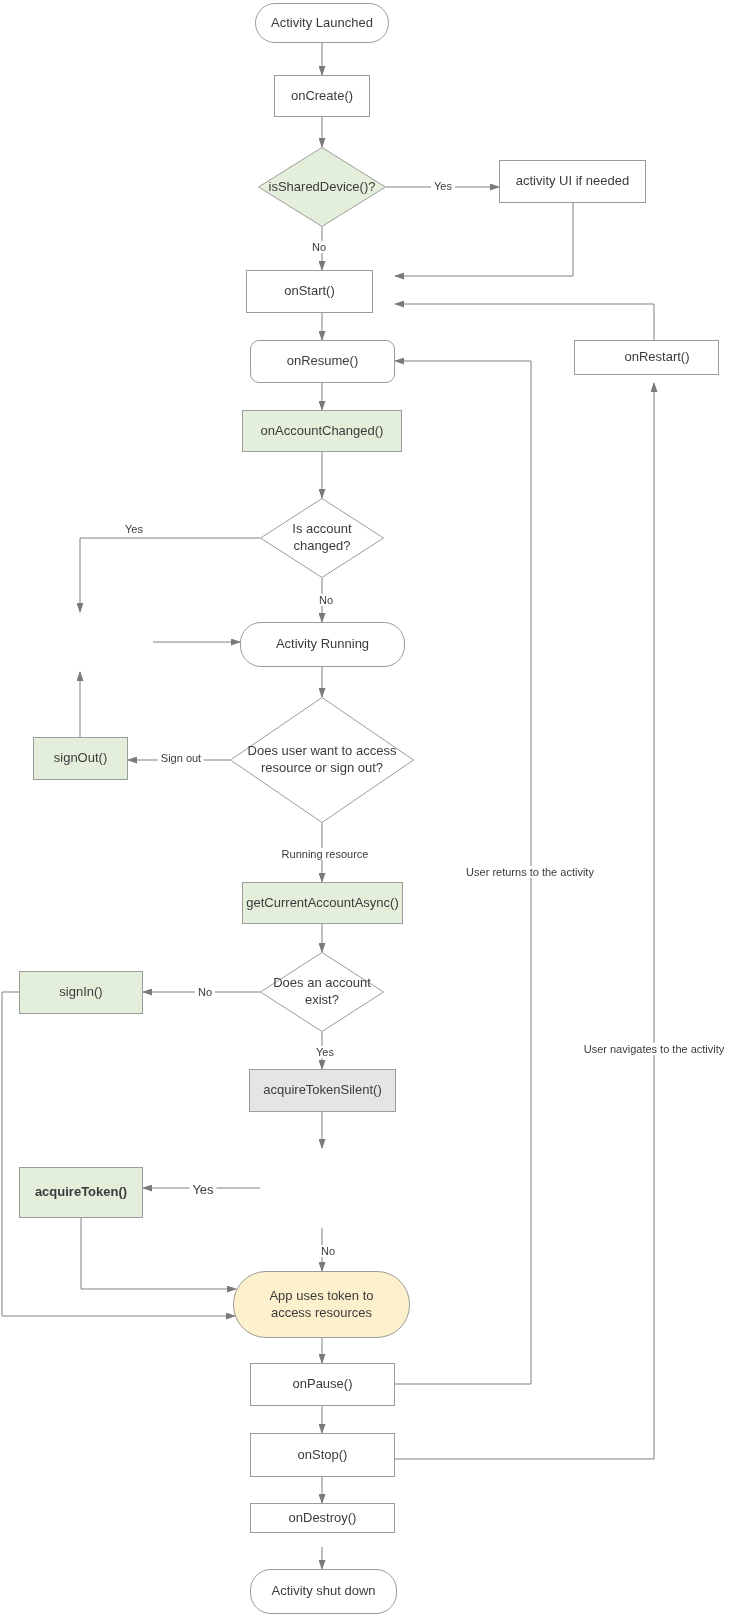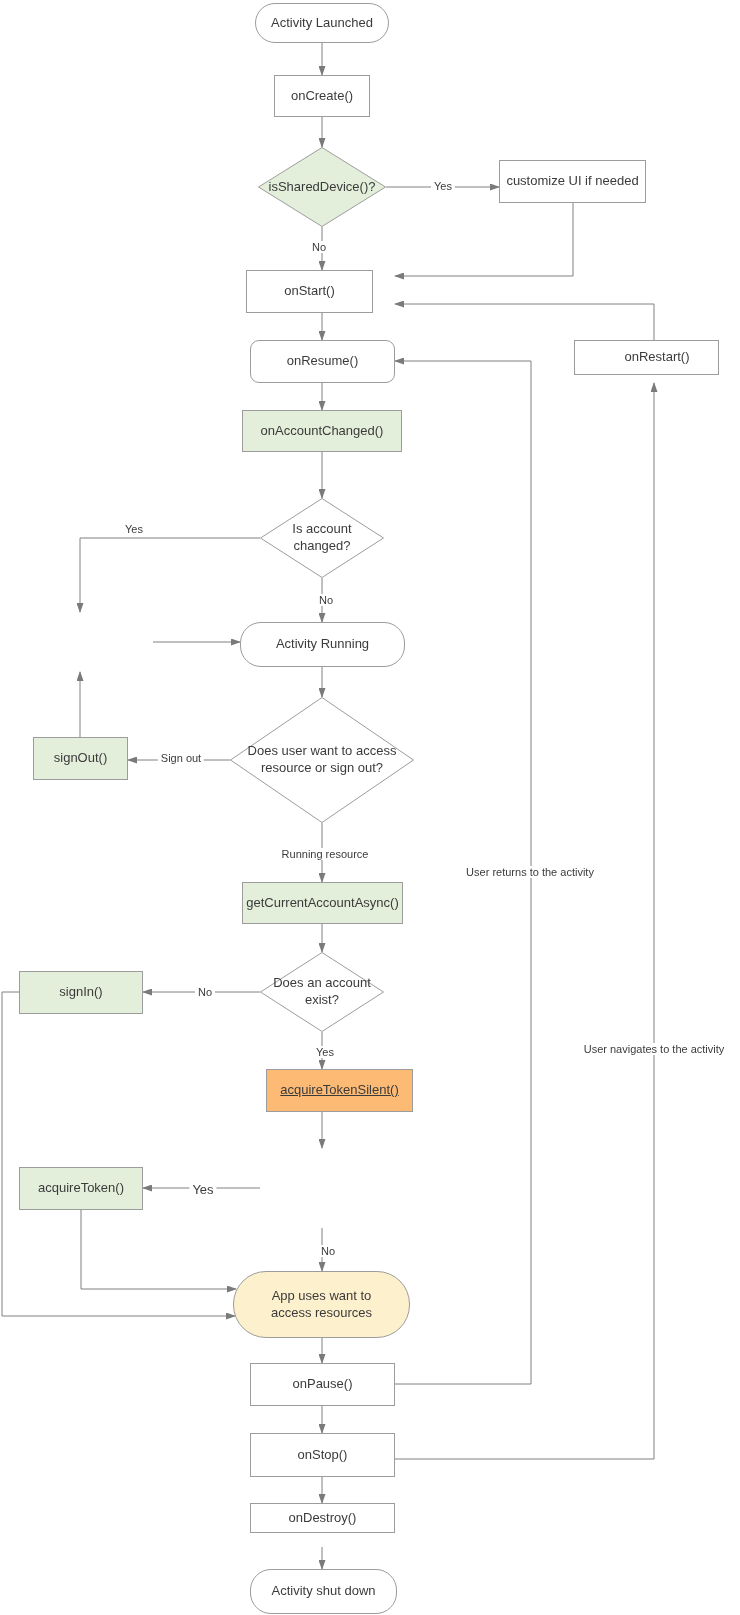--- a/index.html
+++ b/index.html
@@ -64,44 +64,44 @@
       <polyline points="322,1477 322,1503" fill="none" stroke="#808080" stroke-width="1" marker-end="url(#arrow)"></polyline>
       <polyline points="322,1547 322,1569" fill="none" stroke="#808080" stroke-width="1" marker-end="url(#arrow)"></polyline>
       <polyline points="395,1384 531,1384 531,361 395,361" fill="none" stroke="#808080" stroke-width="1" marker-end="url(#arrow)"></polyline>
       <polyline points="395,1459 654,1459 654,383" fill="none" stroke="#808080" stroke-width="1" marker-end="url(#arrow)"></polyline>
     </svg>
 <div class="node rounded" style="left: 255px; top: 3px; width: 134px; height: 40px; background-color: rgb(255, 255, 255); border-color: rgb(156, 156, 156);"><span class="node-label">Activity Launched</span></div>
     <div class="node rect" style="left: 274px; top: 75px; width: 96px; height: 42px; background-color: rgb(255, 255, 255); border-color: rgb(156, 156, 156);"><span class="node-label">onCreate()</span></div>
     <div class="node diamond" style="left: 258px; top: 147px; width: 128px; height: 80px;"><svg width="128" height="80">
         <polygon points="64,0.5 127.5,40 64,79.5 0.5,40" fill="#e3efda" stroke="#9c9c9c"></polygon>
       </svg><span class="node-label">isSharedDevice()?</span></div>
-    <div class="node rect" style="left: 499px; top: 160px; width: 147px; height: 43px; background-color: rgb(255, 255, 255); border-color: rgb(156, 156, 156);"><span class="node-label">customize UI if needed</span></div>
+    <div class="node rect" style="left: 499px; top: 160px; width: 147px; height: 43px; background-color: rgb(255, 255, 255); border-color: rgb(156, 156, 156);"><span class="node-label">activity UI if needed</span></div>
     <div class="node rect" style="left: 246px; top: 270px; width: 127px; height: 43px; background-color: rgb(255, 255, 255); border-color: rgb(156, 156, 156);"><span class="node-label">onStart()</span></div>
     <div class="node rect" style="left: 250px; top: 340px; width: 145px; height: 43px; background-color: rgb(255, 255, 255); border-color: rgb(156, 156, 156); border-radius: 9px;"><span class="node-label">onResume()</span></div>
     <div class="node rect" style="left: 574px; top: 340px; width: 145px; height: 35px; background-color: rgb(255, 255, 255); border-color: rgb(156, 156, 156); padding-left: 21px;"><span class="node-label">onRestart()</span></div>
     <div class="node rect" style="left: 242px; top: 410px; width: 160px; height: 42px; background-color: rgb(227, 239, 218); border-color: rgb(156, 156, 156);"><span class="node-label">onAccountChanged()</span></div>
     <div class="node diamond" style="left: 260px; top: 498px; width: 124px; height: 80px;"><svg width="124" height="80">
         <polygon points="62,0.5 123.5,40 62,79.5 0.5,40" fill="#ffffff" stroke="#9c9c9c"></polygon>
       </svg><span class="node-label">Is account
 changed?</span></div>
     <div class="node rounded" style="left: 240px; top: 622px; width: 165px; height: 45px; background-color: rgb(255, 255, 255); border-color: rgb(156, 156, 156);"><span class="node-label">Activity Running</span></div>
     <div class="node diamond" style="left: 230px; top: 697px; width: 184px; height: 126px;"><svg width="184" height="126">
         <polygon points="92,0.5 183.5,63 92,125.5 0.5,63" fill="#ffffff" stroke="#9c9c9c"></polygon>
       </svg><span class="node-label">Does user want to access
 resource or sign out?</span></div>
     <div class="node rect" style="left: 33px; top: 737px; width: 95px; height: 43px; background-color: rgb(227, 239, 218); border-color: rgb(156, 156, 156);"><span class="node-label">signOut()</span></div>
     <div class="node rect" style="left: 242px; top: 882px; width: 161px; height: 42px; background-color: rgb(227, 239, 218); border-color: rgb(156, 156, 156);"><span class="node-label">getCurrentAccountAsync()</span></div>
     <div class="node diamond" style="left: 260px; top: 952px; width: 124px; height: 80px;"><svg width="124" height="80">
         <polygon points="62,0.5 123.5,40 62,79.5 0.5,40" fill="#ffffff" stroke="#9c9c9c"></polygon>
       </svg><span class="node-label">Does an account
 exist?</span></div>
     <div class="node rect" style="left: 19px; top: 971px; width: 124px; height: 43px; background-color: rgb(227, 239, 218); border-color: rgb(156, 156, 156);"><span class="node-label">signIn()</span></div>
-    <div class="node rect" style="left: 266px; top: 1069px; width: 147px; height: 43px; background-color: #fdba74; border-color: rgb(156, 156, 156); text-decoration: underline;"><span class="node-label">acquireTokenSilent()</span></div>
-    <div class="node rect" style="left: 19px; top: 1167px; width: 124px; height: 43px; background-color: rgb(227, 239, 218); border-color: rgb(156, 156, 156);"><span class="node-label">acquireToken()</span></div>
-    <div class="node stadium" style="left: 233px; top: 1271px; width: 177px; height: 67px; background-color: rgb(253, 240, 205); border-color: rgb(156, 156, 156);"><span class="node-label">App uses want to
+    <div class="node rect" style="left: 249px; top: 1069px; width: 147px; height: 43px; background-color: #e5e5e5; border-color: rgb(156, 156, 156);"><span class="node-label">acquireTokenSilent()</span></div>
+    <div class="node rect" style="left: 19px; top: 1167px; width: 124px; height: 51px; background-color: rgb(227, 239, 218); border-color: rgb(156, 156, 156); font-weight: bold;"><span class="node-label">acquireToken()</span></div>
+    <div class="node stadium" style="left: 233px; top: 1271px; width: 177px; height: 67px; background-color: rgb(253, 240, 205); border-color: rgb(156, 156, 156);"><span class="node-label">App uses token to
 access resources</span></div>
     <div class="node rect" style="left: 250px; top: 1363px; width: 145px; height: 43px; background-color: rgb(255, 255, 255); border-color: rgb(156, 156, 156);"><span class="node-label">onPause()</span></div>
     <div class="node rect" style="left: 250px; top: 1433px; width: 145px; height: 44px; background-color: rgb(255, 255, 255); border-color: rgb(156, 156, 156);"><span class="node-label">onStop()</span></div>
     <div class="node rect" style="left: 250px; top: 1503px; width: 145px; height: 30px; background-color: rgb(255, 255, 255); border-color: rgb(156, 156, 156);"><span class="node-label">onDestroy()</span></div>
     <div class="node rounded" style="left: 250px; top: 1569px; width: 147px; height: 45px; background-color: rgb(255, 255, 255); border-color: rgb(156, 156, 156);"><span class="node-label">Activity shut down</span></div>
     <div class="edge-label" style="left: 443px; top: 186px;">Yes</div>
     <div class="edge-label" style="left: 319px; top: 247px;">No</div>
     <div class="edge-label" style="left: 134px; top: 529px;">Yes</div>
     <div class="edge-label" style="left: 326px; top: 600px;">No</div>
     <div class="edge-label" style="left: 181px; top: 758px;">Sign out</div>

